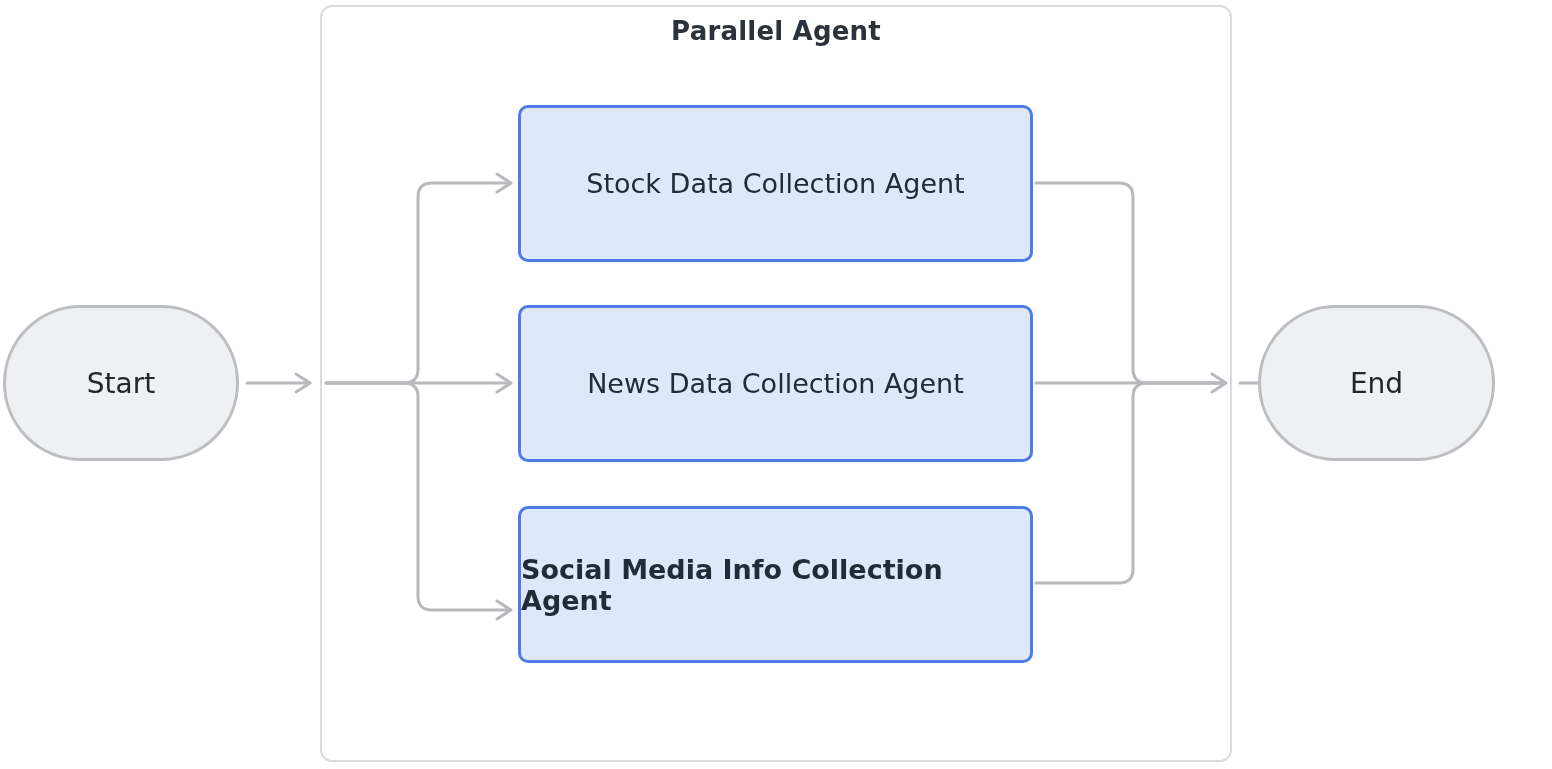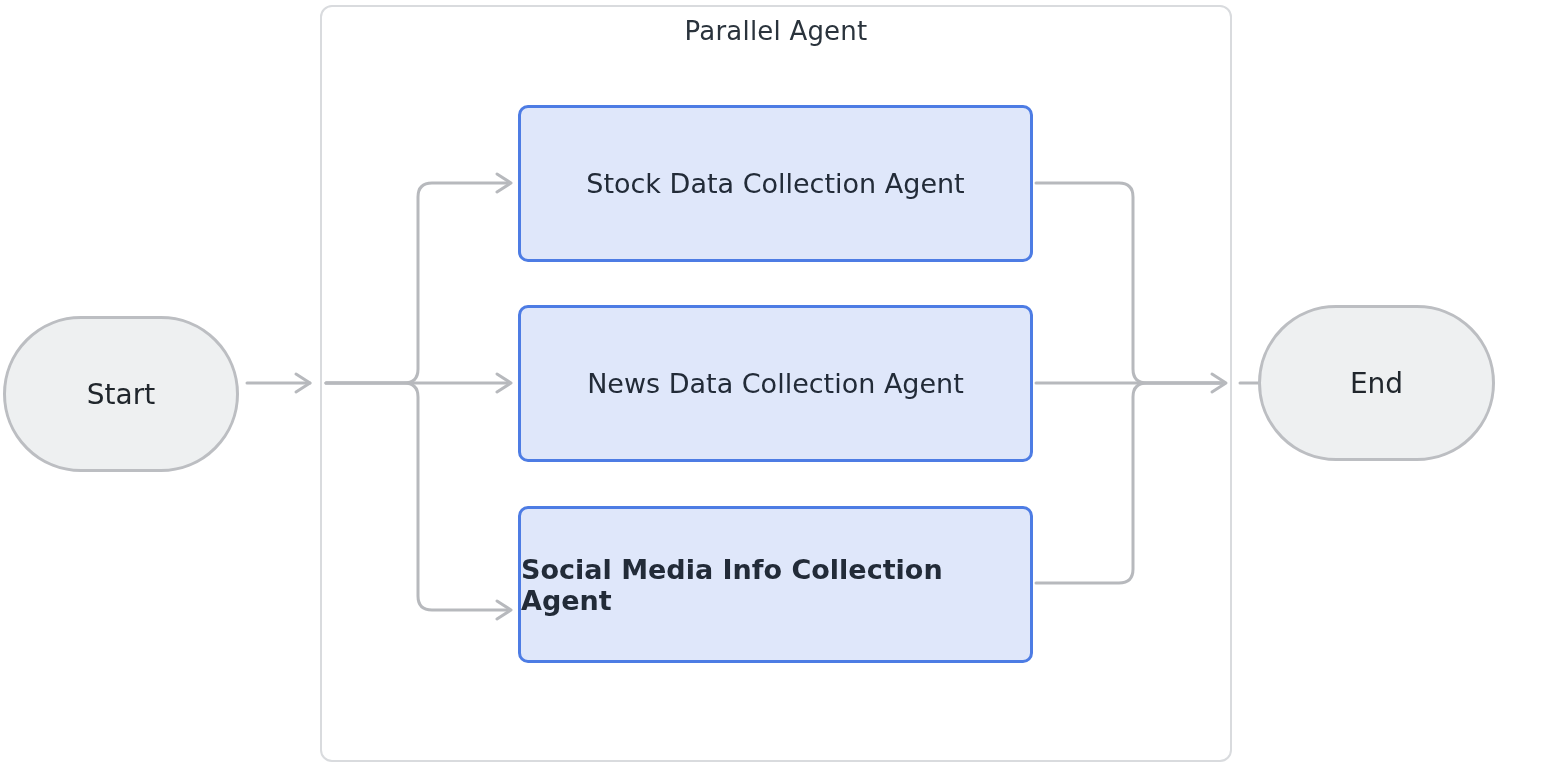--- a/index.html
+++ b/index.html
@@ -38,38 +38,38 @@
     border: 2px solid var(--c-group_border);
     border-radius: 12px;
   }
   .group-title {
     position: absolute;
     left: 320px;
     top: 16px;
     width: 912px;
     text-align: center;
     font-size: 26px;
-    font-weight: 400;
+    font-weight: 700;
     color: var(--c-group_title_text);
     letter-spacing: 0.2px;
   }
   .terminal-node {
     position: absolute;
     width: 237px;
     height: 156px;
     background: var(--c-terminal_fill);
     border: 3px solid var(--c-terminal_border);
     border-radius: 78px;
     display: flex;
     align-items: center;
     justify-content: center;
     font-size: 28px;
     color: var(--c-terminal_text);
   }
-  .terminal-node.start { left: 3px; top: 316px; width: 236px; }
+  .terminal-node.start { left: 3px; top: 305px; width: 236px; }
   .terminal-node.end   { left: 1258px; top: 305px; }
   .agent-node {
     position: absolute;
     left: 518px;
     width: 515px;
     height: 157px;
     background: var(--c-agent_fill);
     border: 3px solid var(--c-agent_border);
     border-radius: 10px;
     display: flex;

